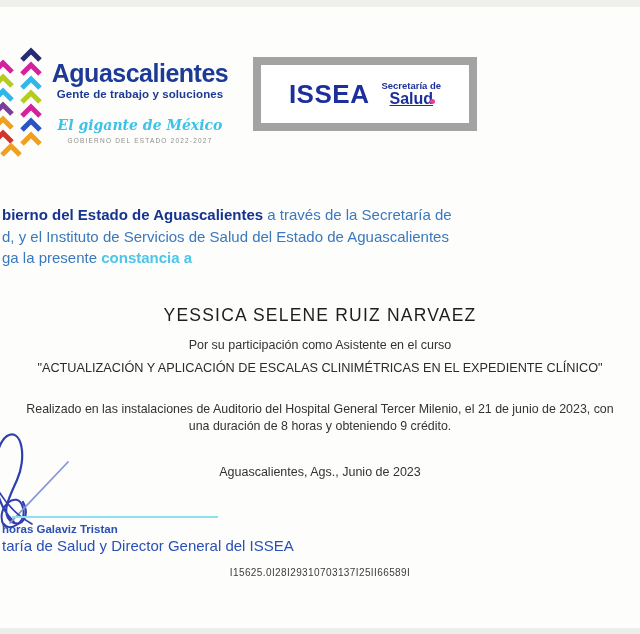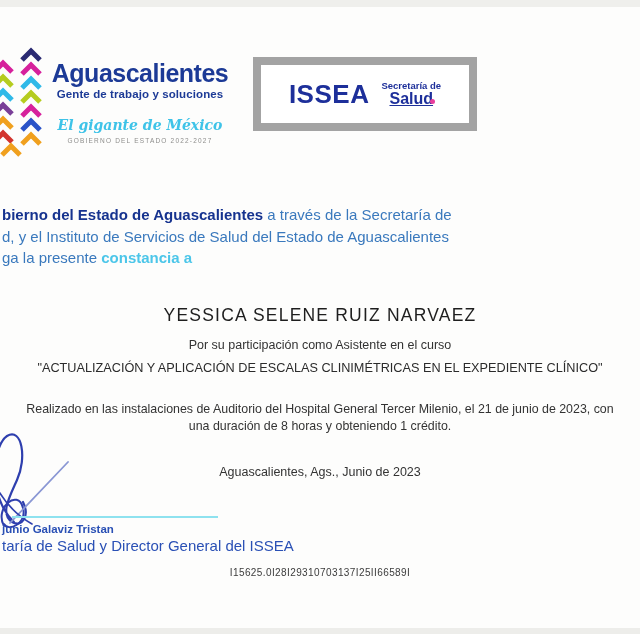--- a/index.html
+++ b/index.html
@@ -122,31 +122,31 @@
   <div><b>bierno del Estado de Aguascalientes</b><span> a través de la Secretaría de</span></div>
   <div>d, y el Instituto de Servicios de Salud del Estado de Aguascalientes</div>
   <div><span>ga la presente </span><span class="hl">constancia a</span></div>
 </div>
 
 <div class="centered recipient">YESSICA SELENE RUIZ NARVAEZ</div>
 <div class="centered participation">Por su participación como Asistente en el curso</div>
 <div class="centered course">"ACTUALIZACIÓN Y APLICACIÓN DE ESCALAS CLINIMÉTRICAS EN EL EXPEDIENTE CLÍNICO"</div>
 <div class="centered details">
   <div>Realizado en las instalaciones de Auditorio del Hospital General Tercer Milenio, el 21 de junio de 2023, con</div>
-  <div>una duración de 8 horas y obteniendo 1 crédito.</div>
+  <div>una duración de 8 horas y obteniendo 9 crédito.</div>
 </div>
 <div class="centered dateplace">Aguascalientes, Ags., Junio de 2023</div>
 
 <div class="sig-art">
   <svg width="240" height="112" viewBox="0 0 240 112" xmlns="http://www.w3.org/2000/svg">
     <g fill="none" stroke-linecap="round">
       <path d="M22 96 C -4 72, 0 20, 15 10 C 30 1, 35 32, 25 54 C 17 72, 8 88, 20 96 C 30 102, 38 90, 31 76" stroke="#2e3fae" stroke-width="2.2"></path>
       <path d="M12 100 C 2 82, 26 62, 31 82 C 35 98, 16 106, 12 98" stroke="#2e3fae" stroke-width="2"></path>
       <path d="M18 97 L 76 36" stroke="#8a97d4" stroke-width="1.8"></path>
       <path d="M6 64 C 14 78, 26 90, 40 98" stroke="#2e3fae" stroke-width="1.6"></path>
     </g>
   </svg>
 </div>
 <div class="sig-line"></div>
-<div class="sig-name">junio Galaviz Tristan</div>
+<div class="sig-name">horas Galaviz Tristan</div>
 <div class="sig-title">taría de Salud y Director General del ISSEA</div>
 
 <div class="centered code">I15625.0I28I29310703137I25II66589I</div>
 
 </body></html>

